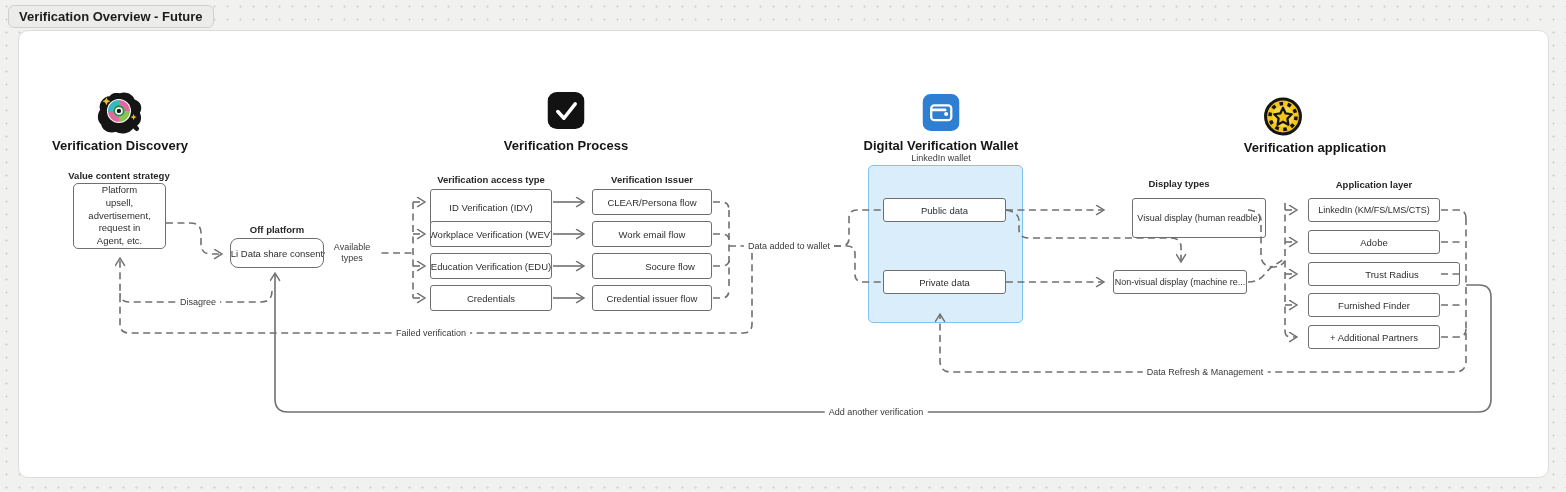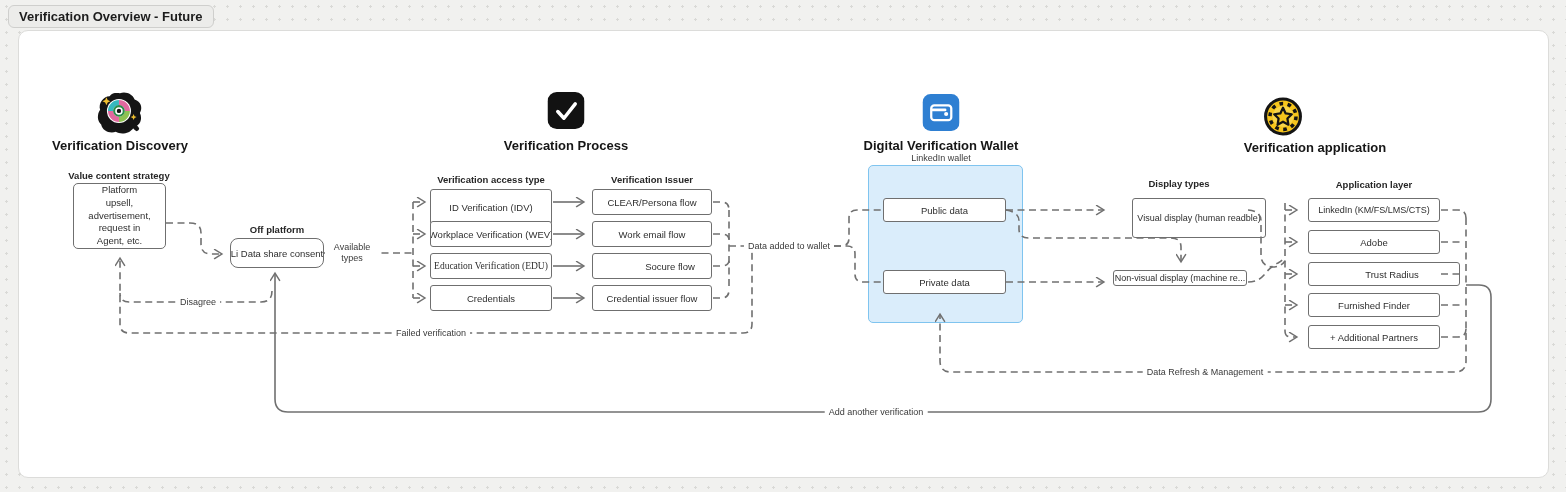--- a/index.html
+++ b/index.html
@@ -179,33 +179,33 @@
 
   <div class="abs nodes">
 
     <div class="abs wallet-box" style="left:868px;top:165px;width:155px;height:158px;"></div>
 
     <div class="abs node wrap" style="left:73px;top:183px;width:93px;height:66px;border-radius:5px;">Platform upsell, advertisement, request in Agent, etc.</div>
     <div class="abs node rounded" style="left:230px;top:238px;width:94px;height:30px;">Li Data share consent</div>
 
     <div class="abs node" style="left:430px;top:189px;width:122px;height:36px;">ID Verification (IDV)</div>
     <div class="abs node" style="left:430px;top:221px;width:122px;height:26px;">Workplace Verification (WEV)</div>
-    <div class="abs node" style="left:430px;top:253px;width:122px;height:26px;font-family:Liberation Serif, serif;">Education Verification (EDU)</div>
+    <div class="abs node" style="left:430px;top:253px;width:122px;height:26px;">Education Verification (EDU)</div>
     <div class="abs node" style="left:430px;top:285px;width:122px;height:26px;">Credentials</div>
 
     <div class="abs node" style="left:592px;top:189px;width:120px;height:26px;">CLEAR/Persona flow</div>
     <div class="abs node" style="left:592px;top:221px;width:120px;height:26px;">Work email flow</div>
     <div class="abs node" style="left:592px;top:253px;width:120px;height:26px;padding-left:36px;">Socure flow</div>
     <div class="abs node" style="left:592px;top:285px;width:120px;height:26px;">Credential issuer flow</div>
 
     <div class="abs node" style="left:883px;top:198px;width:123px;height:24px;">Public data</div>
     <div class="abs node" style="left:883px;top:270px;width:123px;height:24px;">Private data</div>
 
     <div class="abs node small" style="left:1132px;top:198px;width:134px;height:40px;">Visual display (human readble)</div>
-    <div class="abs node small" style="left:1113px;top:270px;width:134px;height:16px;">Non-visual display (machine re...</div>
+    <div class="abs node small" style="left:1113px;top:270px;width:134px;height:24px;">Non-visual display (machine re...</div>
 
     <div class="abs node small" style="left:1308px;top:198px;width:132px;height:24px;">LinkedIn (KM/FS/LMS/CTS)</div>
     <div class="abs node" style="left:1308px;top:230px;width:132px;height:24px;">Adobe</div>
     <div class="abs node" style="left:1308px;top:262px;width:152px;height:24px;padding-left:16px;">Trust Radius</div>
     <div class="abs node" style="left:1308px;top:293px;width:132px;height:24px;">Furnished Finder</div>
     <div class="abs node" style="left:1308px;top:325px;width:132px;height:24px;">+ Additional Partners</div>
   </div>
 
   <div class="abs edge-label wrap2" style="left:352px;top:253px;">Available types</div>
   <div class="abs edge-label" style="left:789px;top:246px;">Data added to wallet</div>

